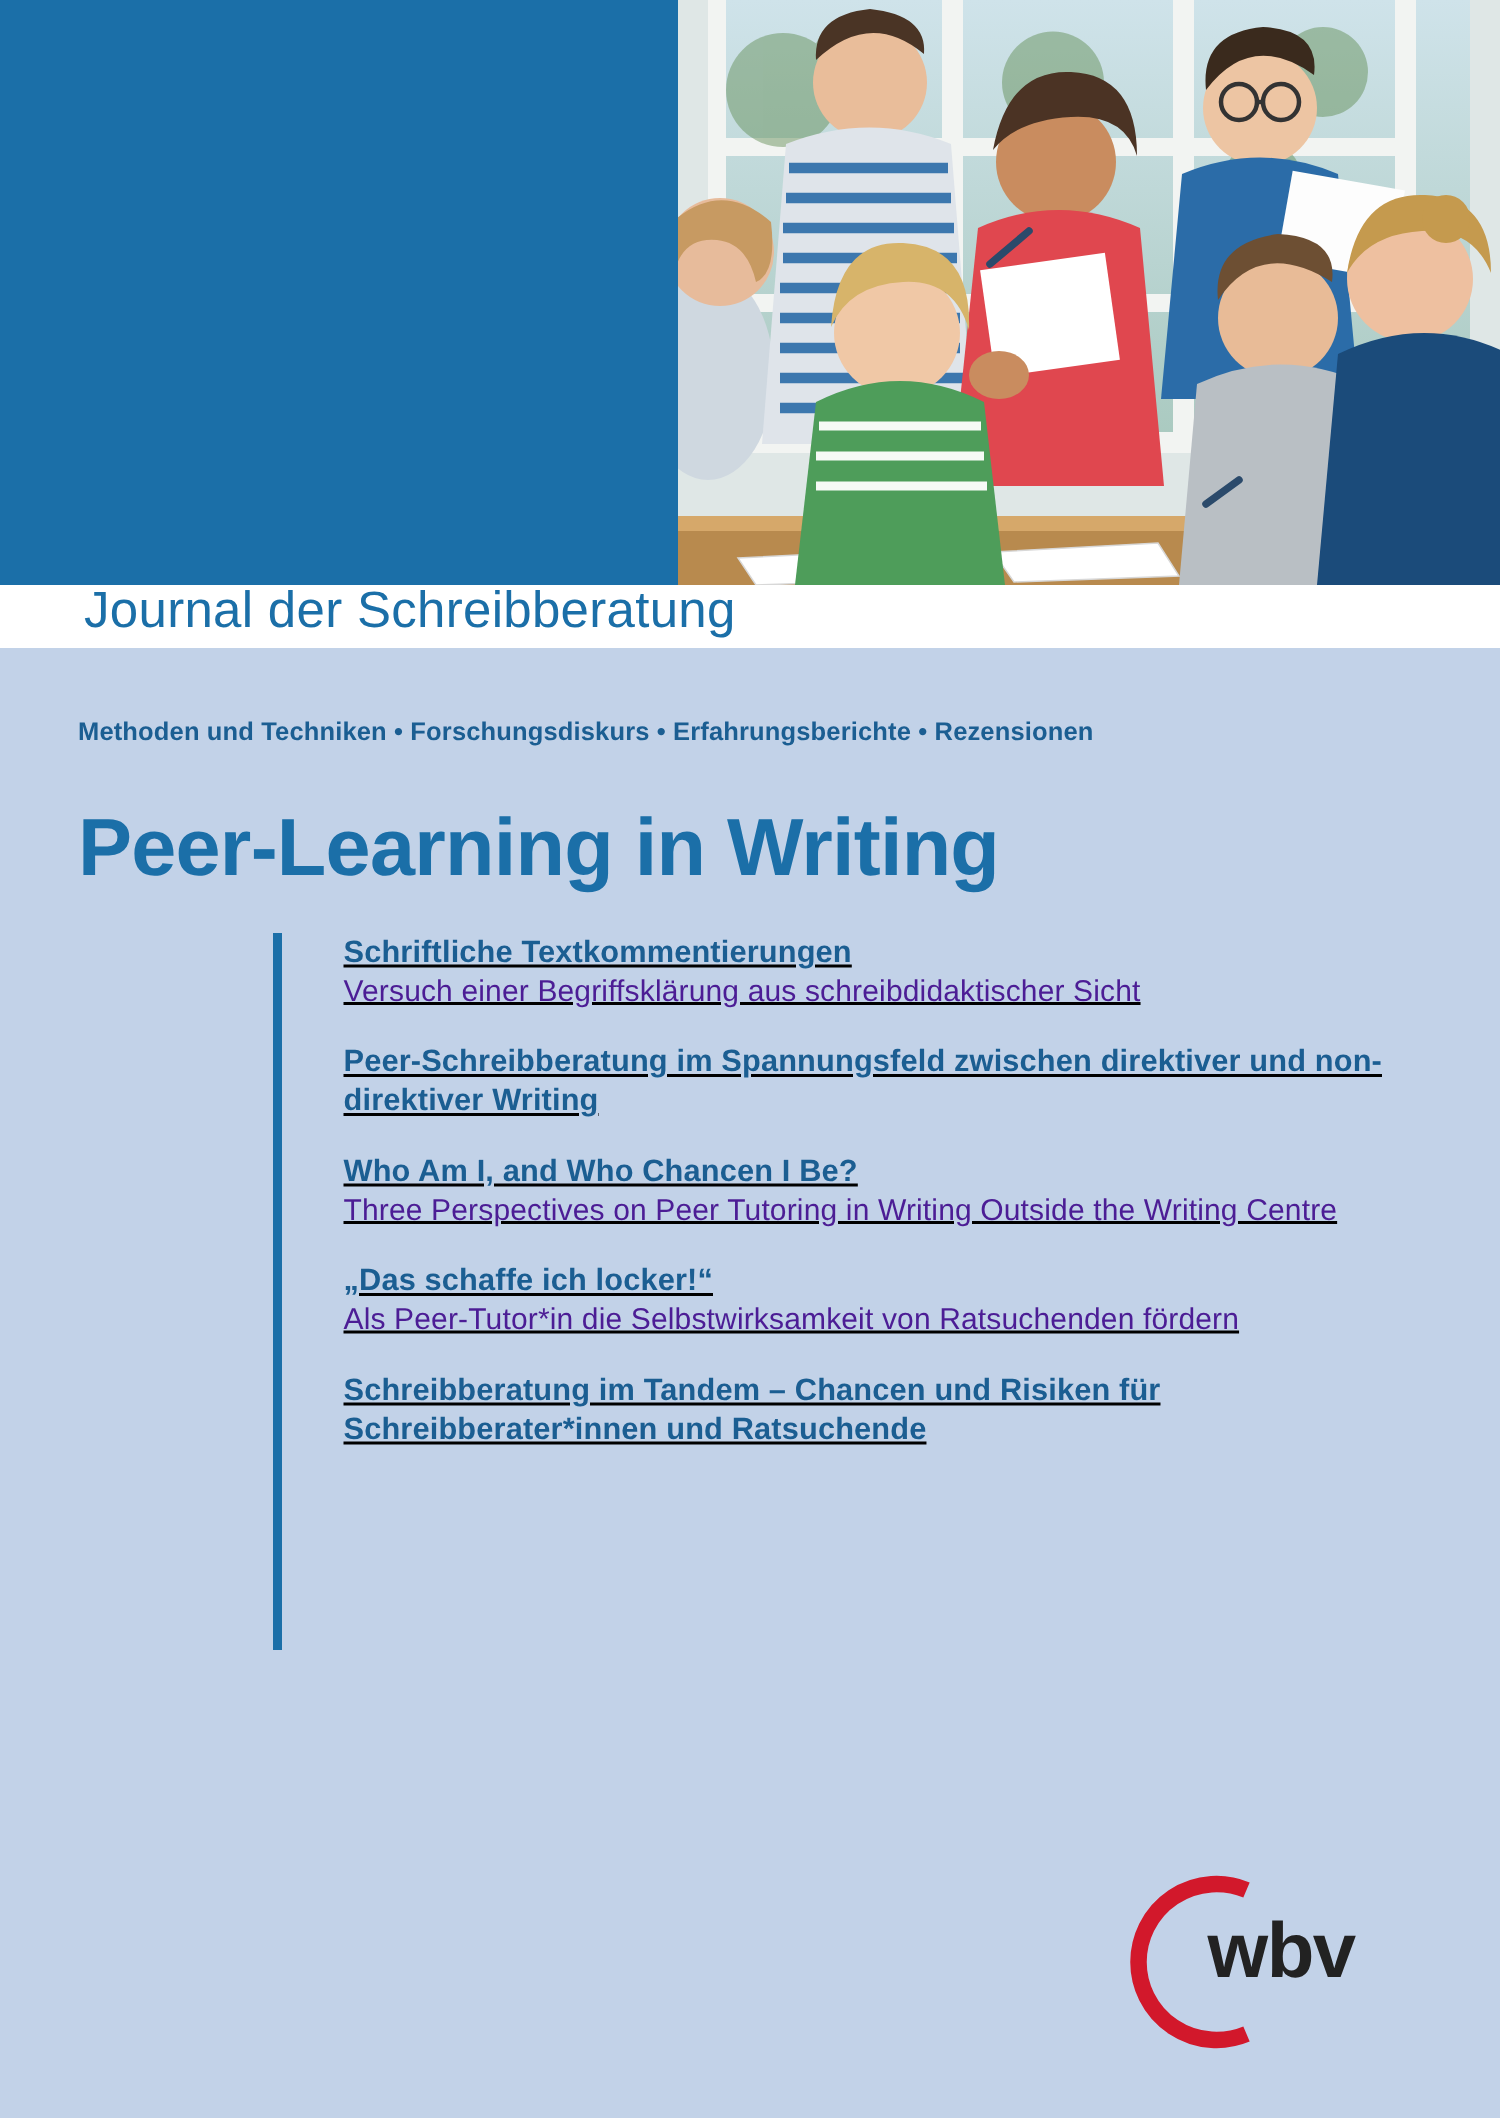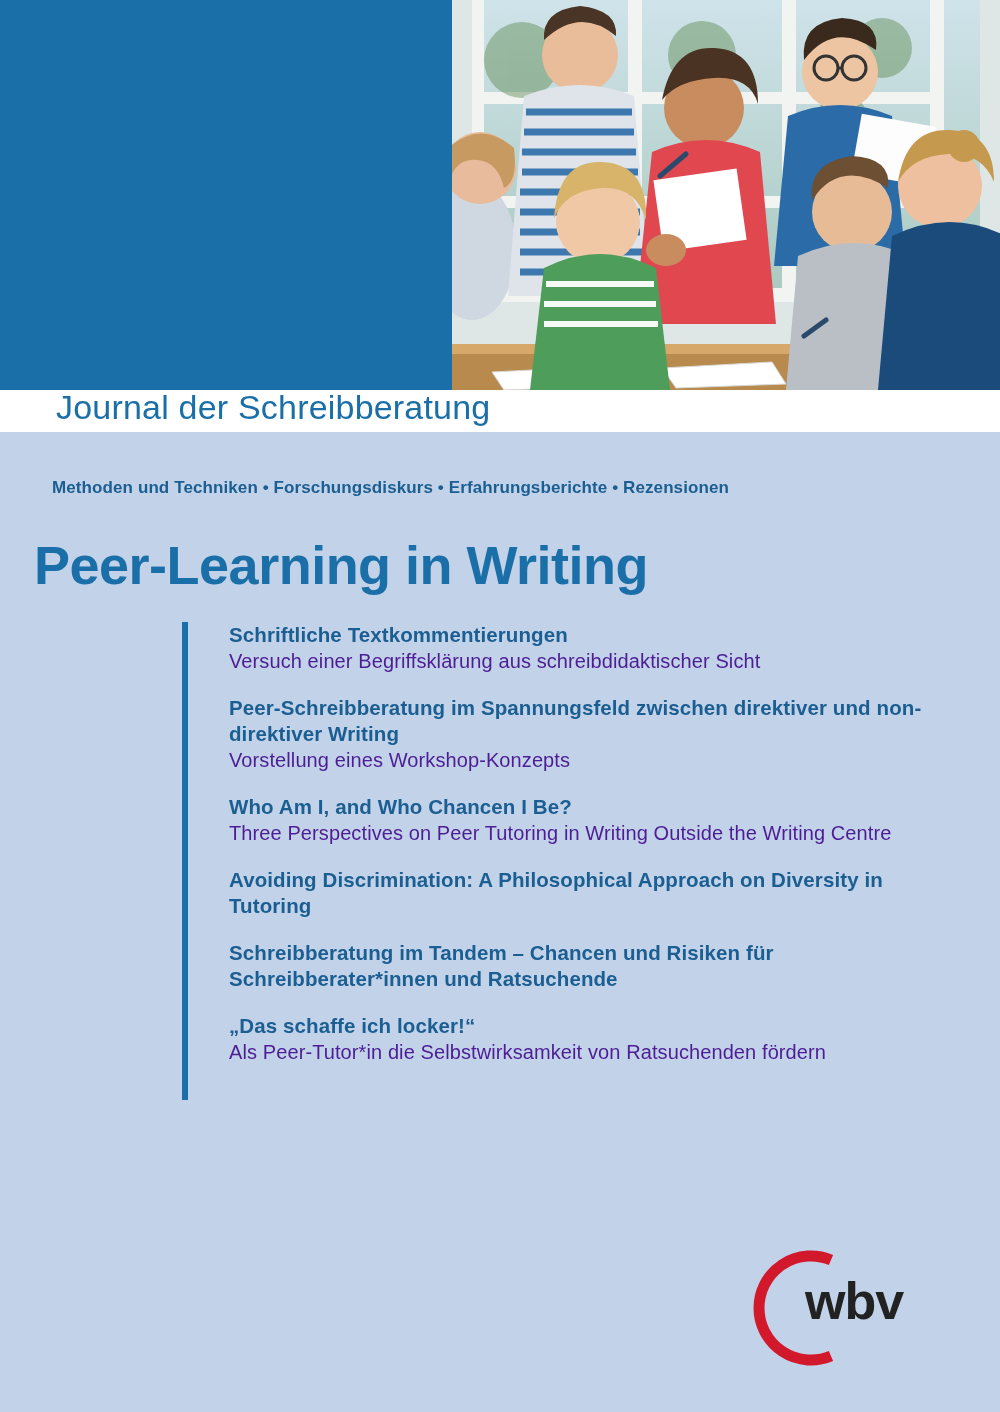--- a/index.html
+++ b/index.html
@@ -101,21 +101,21 @@
     top: 478px;
     width: 900px;
     color: #1b5e92;
     font-size: 17px;
     font-weight: bold;
     letter-spacing: 0.1px;
     white-space: nowrap;
   }
   .main-title {
     position: absolute;
-    left: 34px;
+    left: 52px;
     top: 534px;
     color: #1b6fa8;
     font-size: 54px;
     font-weight: bold;
     letter-spacing: -0.5px;
   }
 
   
   .toc-rule {
     position: absolute;
@@ -124,21 +124,21 @@
     width: 6px;
     height: 478px;
     background: #1b6fa8;
   }
   .toc {
     position: absolute;
     left: 229px;
     top: 622px;
     width: 730px;
   }
-  .toc-item { margin-bottom: 21px; }
+  .toc-item { margin-bottom: 21px; text-decoration: underline; }
   .toc-item:last-child { margin-bottom: 0; }
   .toc-title {
     color: #1b5e92;
     font-size: 20.5px;
     font-weight: bold;
     line-height: 26px;
     letter-spacing: 0.1px;
   }
   .toc-sub {
     color: #4c1d95;
@@ -300,41 +300,36 @@
   <div class="toc-rule"></div>
   <div class="toc">
 
     <div class="toc-item">
       <div class="toc-title">Schriftliche Textkommentierungen</div>
       <div class="toc-sub">Versuch einer Begriffsklärung aus schreibdidaktischer Sicht</div>
     </div>
 
     <div class="toc-item">
       <div class="toc-title">Peer-Schreibberatung im Spannungsfeld zwischen direktiver und non-direktiver Writing</div>
-      <div class="toc-sub">Vorstellung eines Workshop-Konzepts</div>
     </div>
 
     <div class="toc-item">
       <div class="toc-title">Who Am I, and Who Chancen I Be?</div>
       <div class="toc-sub">Three Perspectives on Peer Tutoring in Writing Outside the Writing Centre</div>
     </div>
 
-    <div class="toc-item">
-      <div class="toc-title">Avoiding Discrimination: A Philosophical Approach on Diversity in Tutoring</div>
-      <div class="toc-sub"></div>
+
+    <div class="toc-item">
+      <div class="toc-title">„Das schaffe ich locker!“</div>
+      <div class="toc-sub">Als Peer-Tutor*in die Selbstwirksamkeit von Ratsuchenden fördern</div>
     </div>
 
     <div class="toc-item">
       <div class="toc-title">Schreibberatung im Tandem – Chancen und Risiken für Schreibberater*innen und Ratsuchende</div>
       <div class="toc-sub"></div>
-    </div>
-
-    <div class="toc-item">
-      <div class="toc-title">„Das schaffe ich locker!“</div>
-      <div class="toc-sub">Als Peer-Tutor*in die Selbstwirksamkeit von Ratsuchenden fördern</div>
     </div>
 
   </div>
 
   <div class="wbv">
     <svg width="110" height="120" viewBox="0 0 110 120">
       <path d="M86,12 A52,52 0 1 0 86,108" fill="none" stroke="#d2182b" stroke-width="11"></path>
     </svg>
     <div class="wbv-text">wbv</div>
   </div>

